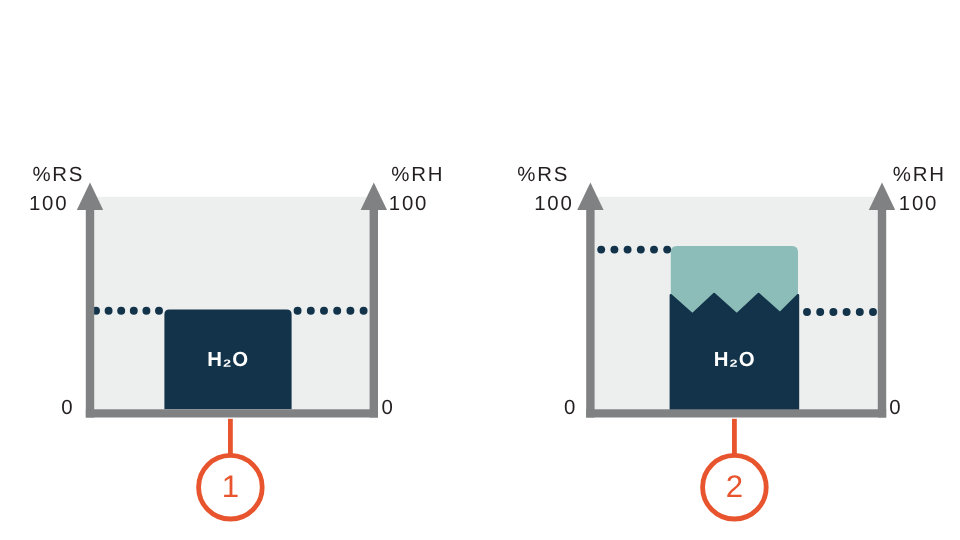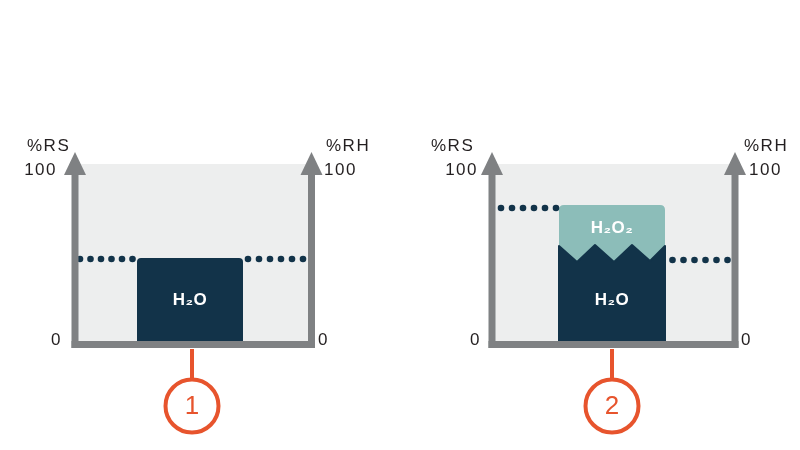--- a/index.html
+++ b/index.html
@@ -106,17 +106,16 @@
   <div class="txt" style="left:318px; top:330px;">0</div>
   <div class="mol" style="left:137px; top:290px;">H₂O</div>
   <div class="stepnum" style="left:164px; top:391px;">1</div>
 
   <div class="txt" style="left:431px; top:136px;">%RS</div>
   <div class="txt ra" style="left:420px; width:58px; top:160px;">100</div>
   <div class="txt ra" style="left:421px; width:60px; top:330px;">0</div>
   <div class="txt" style="left:744px; top:136px;">%RH</div>
   <div class="txt" style="left:749px; top:160px;">100</div>
   <div class="txt" style="left:741px; top:330px;">0</div>
-  <div class="mol" style="left:559px; top:218px;">H₂O₂</div>
   <div class="mol" style="left:559px; top:290px;">H₂O</div>
   <div class="stepnum" style="left:584px; top:391px;">2</div>
 
 </div>
 
 </body></html>

